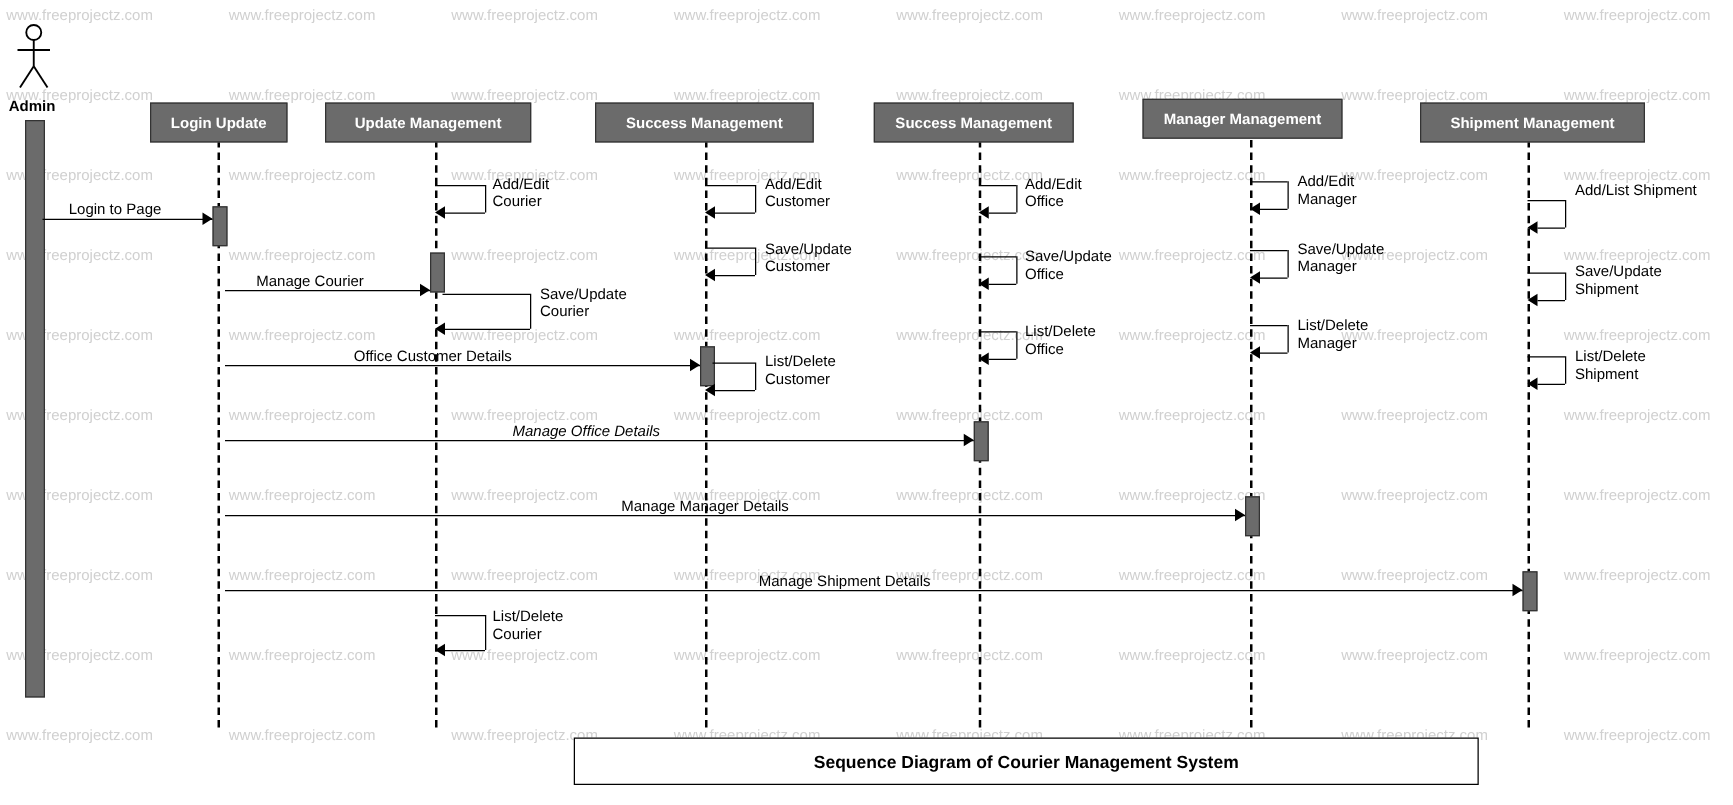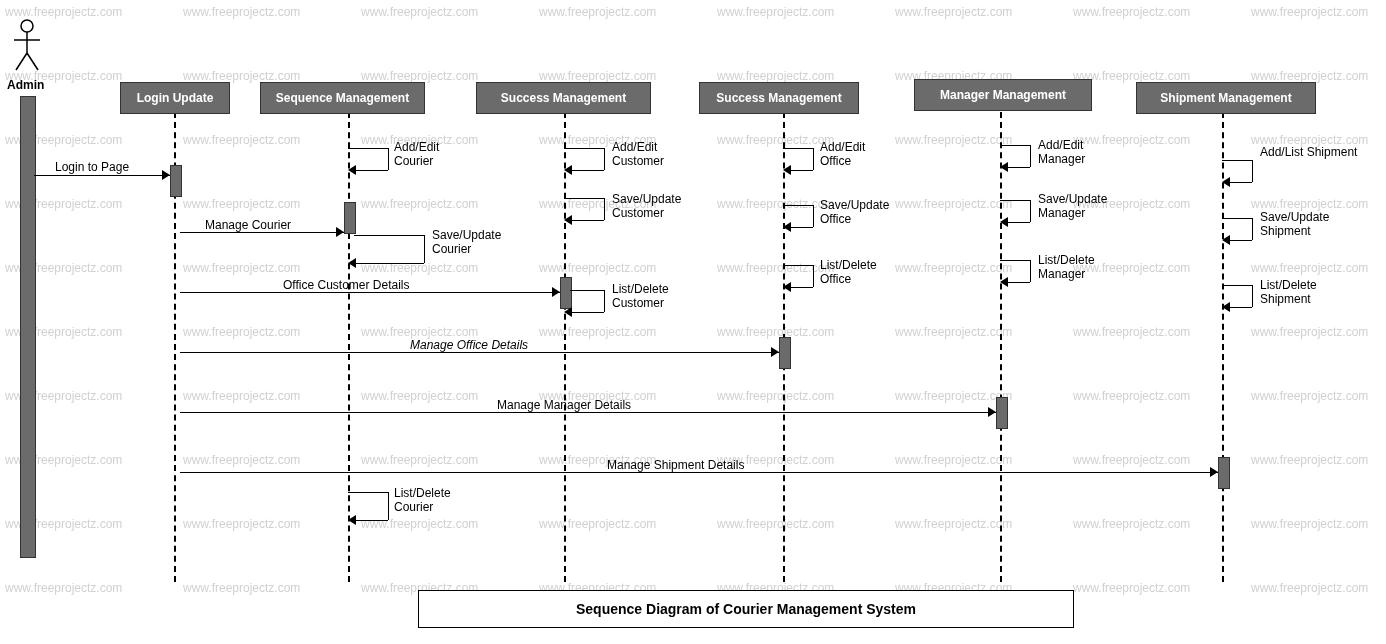--- a/index.html
+++ b/index.html
@@ -198,24 +198,24 @@
     <line x1="2" y1="22" x2="28" y2="22" stroke="#000" stroke-width="1.5"></line>
     <line x1="15" y1="35" x2="4" y2="52" stroke="#000" stroke-width="1.5"></line>
     <line x1="15" y1="35" x2="26" y2="52" stroke="#000" stroke-width="1.5"></line>
   </svg>
 </div>
 <div class="actor-label" style="left:7px; top:78px;">Admin</div>
 
 <div class="big-activation" style="left:20px; top:96px; height:460px;"></div>
 
 <div class="participant-box" style="left:120px; top:82px; width:110px;">Login Update</div>
-<div class="participant-box" style="left:260px; top:82px; width:165px;">Sequence Management</div>
+<div class="participant-box" style="left:260px; top:82px; width:165px;">Update Management</div>
 <div class="participant-box" style="left:476px; top:82px; width:175px;">Success Management</div>
 <div class="participant-box" style="left:699px; top:82px; width:160px;">Success Management</div>
-<div class="participant-box" style="left:914px; top:79px; width:178px;">Manager Management</div>
+<div class="participant-box" style="left:914px; top:79px; width:160px;">Manager Management</div>
 <div class="participant-box" style="left:1136px; top:82px; width:180px;">Shipment Management</div>
 
 <div class="lifeline" style="left:174px; top:112px; height:470px;"></div>
 <div class="lifeline" style="left:348px; top:112px; height:470px;"></div>
 <div class="lifeline" style="left:564px; top:112px; height:470px;"></div>
 <div class="lifeline" style="left:783px; top:112px; height:470px;"></div>
 <div class="lifeline" style="left:1000px; top:112px; height:470px;"></div>
 <div class="lifeline" style="left:1222px; top:112px; height:470px;"></div>
 
 <div class="activation" style="left:170px; top:165px; height:30px;"></div>
@@ -346,13 +346,13 @@
 <div class="msg-label" style="left:1260px; top:210px; white-space:pre;">Save/Update
 Shipment</div>
 
 <div class="arrow" style="left:1222px; top:285px; width:30px;"></div>
 <div class="self-loop-v" style="left:1252px; top:285px; height:22px;"></div>
 <div class="arrow" style="left:1230px; top:307px; width:22px;"></div>
 <div class="arrow-head-left" style="left:1222px; top:302px;"></div>
 <div class="msg-label" style="left:1260px; top:278px; white-space:pre;">List/Delete
 Shipment</div>
 
-<div class="title-box" style="left:418px; top:590px; width:656px; box-sizing:border-box;">Sequence Diagram of Courier Management System</div>
+<div class="title-box" style="left:459px; top:590px; width:724px; box-sizing:border-box;">Sequence Diagram of Courier Management System</div>
 
 </body></html>

